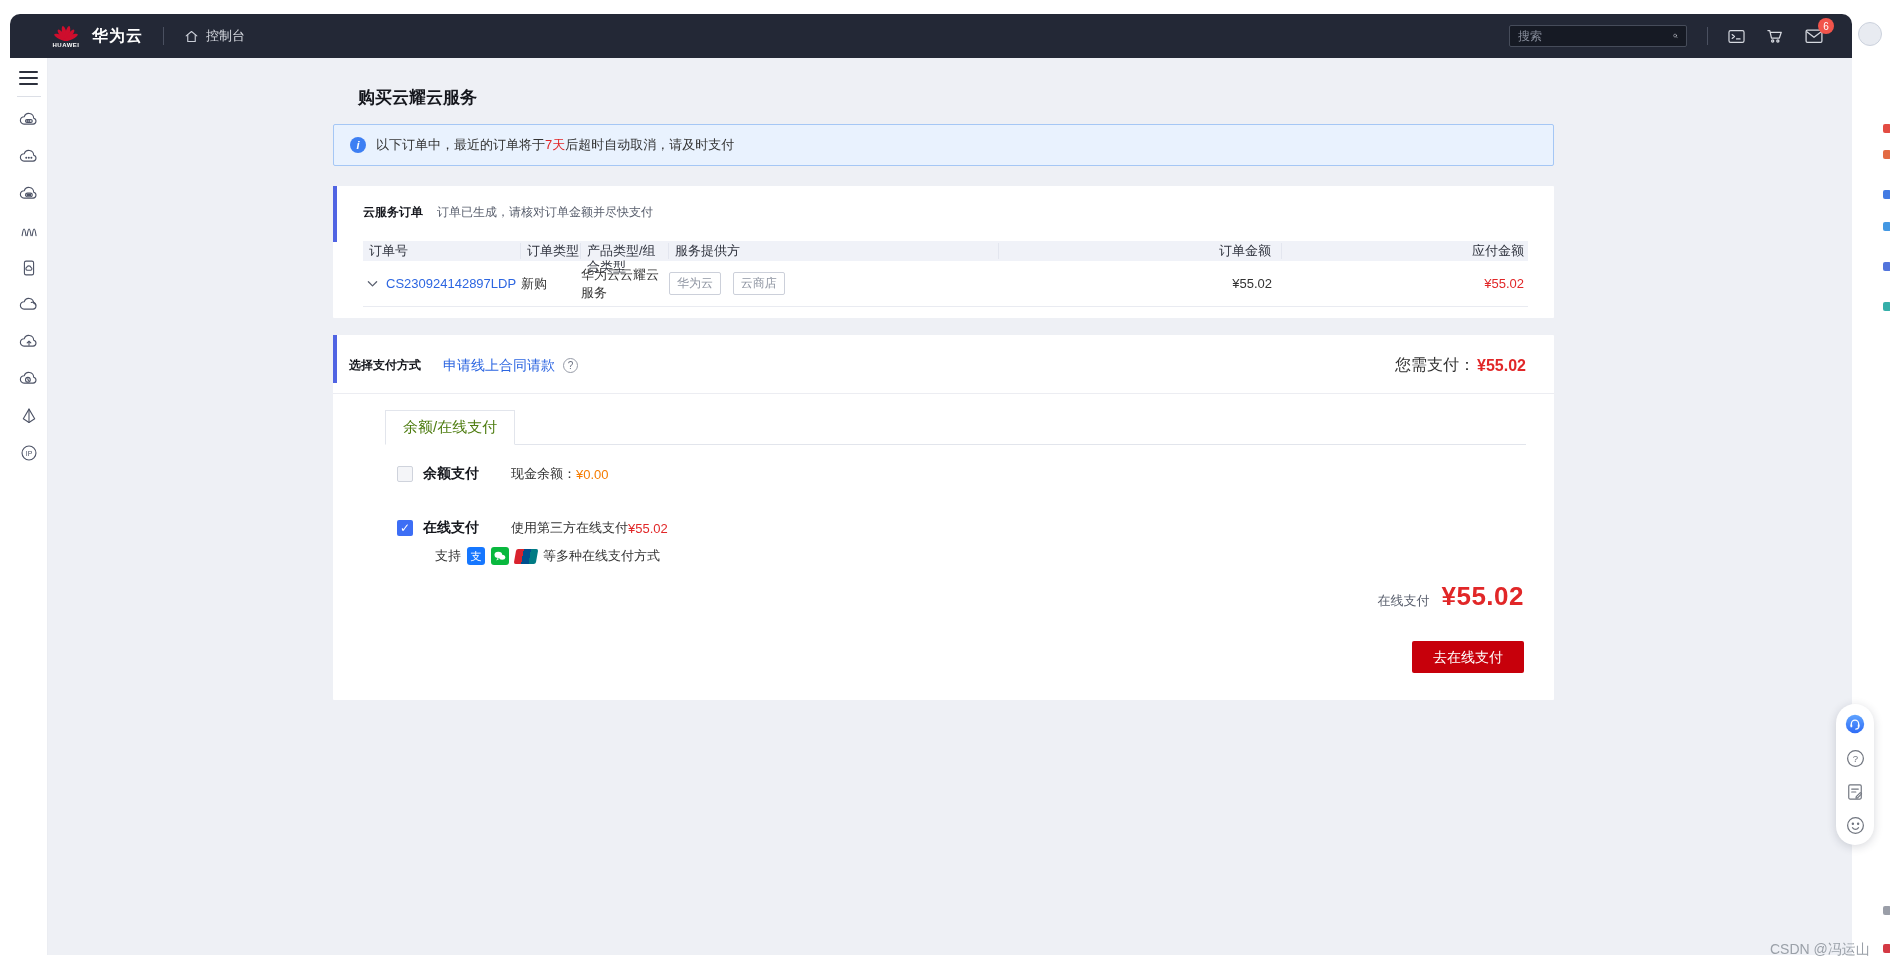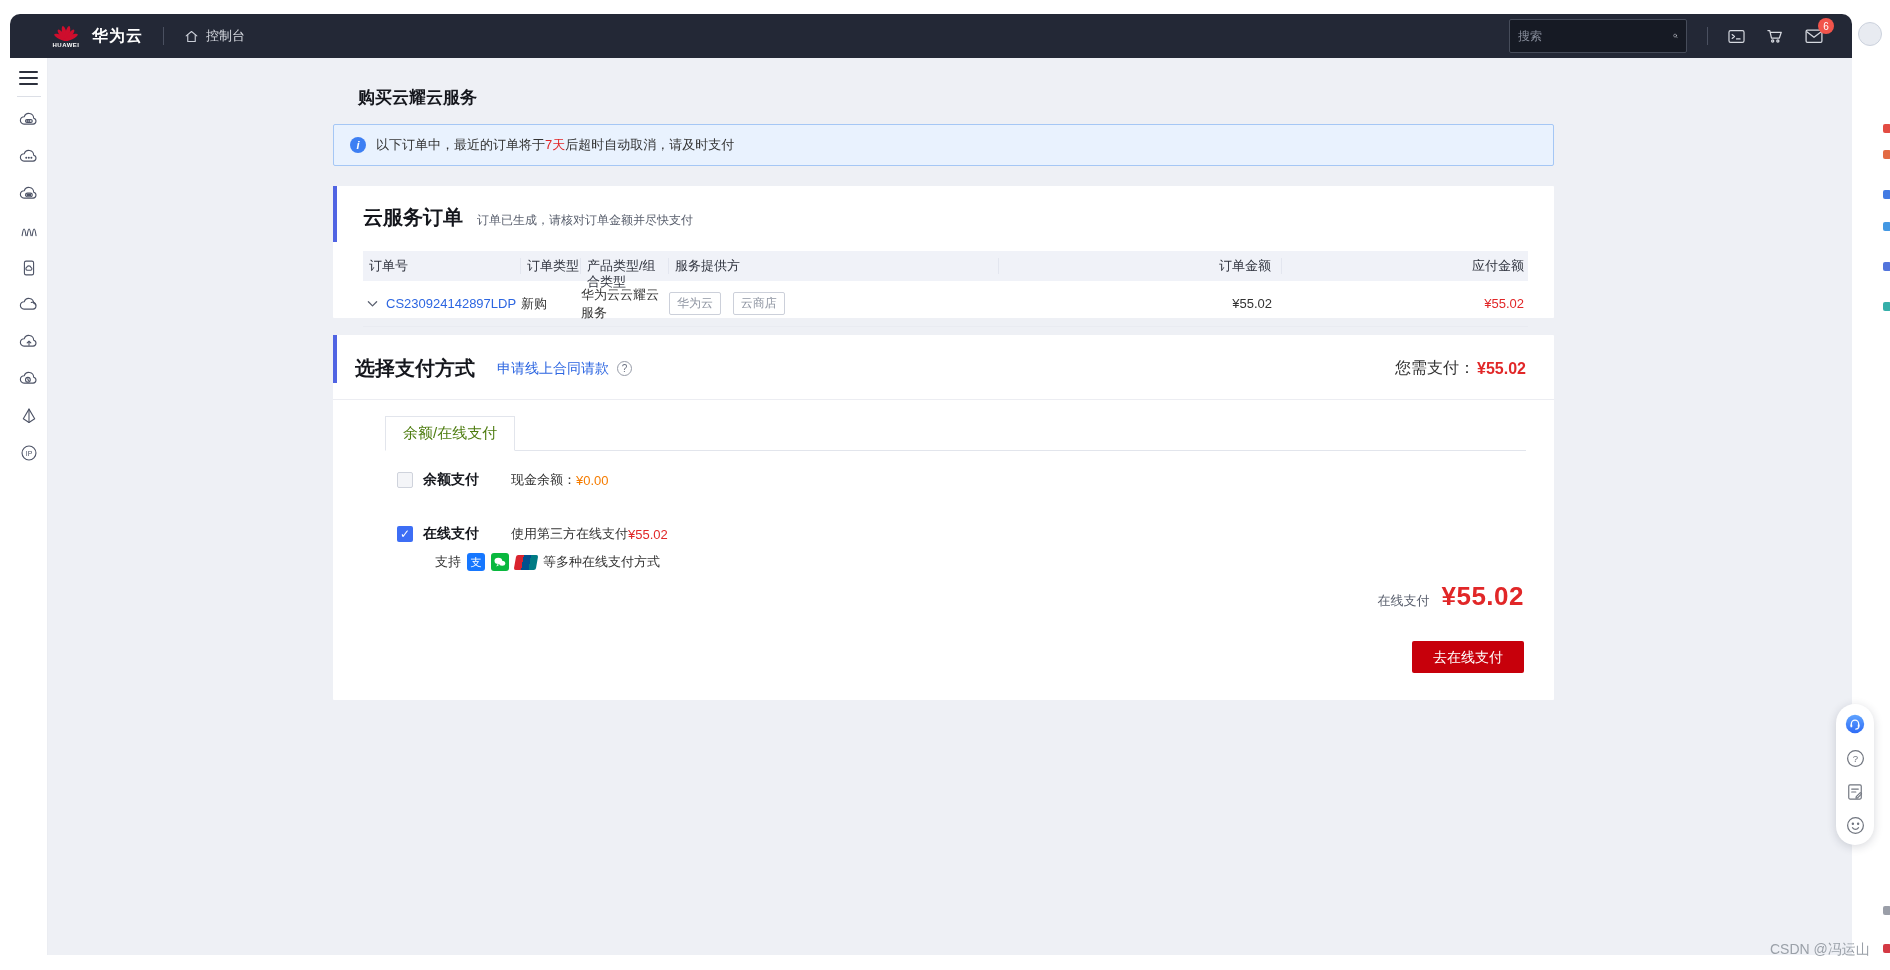--- a/index.html
+++ b/index.html
@@ -8,21 +8,21 @@
 
   
   .navbar { position:absolute; left:10px; top:14px; width:1842px; height:44px; background:#232836;
             border-radius:10px 10px 0 0; display:flex; align-items:center; color:#e2e5ea; padding-right:28px; }
   .nav-left { display:flex; align-items:center; padding-left:42px; }
   .logo { display:flex; flex-direction:column; align-items:center; line-height:1; }
   .logo-word { font-size:6px; letter-spacing:.5px; color:#fff; margin-top:1px; font-weight:bold; }
   .brand { font-size:16px; font-weight:bold; color:#fff; margin-left:12px; letter-spacing:1px; }
   .vdiv { width:1px; height:18px; background:#4a5060; margin:0 20px; }
   .console { display:flex; align-items:center; gap:7px; font-size:13px; color:#d8dbe2; cursor:pointer; }
-  .nav-search { margin-left:auto; width:178px; height:34px; background:#161a24; border:1px solid #464c5a;
+  .nav-search { margin-left:auto; width:178px; height:22px; background:#161a24; border:1px solid #464c5a;
                 border-radius:2px; display:flex; align-items:center; padding:0 8px; }
   .nav-search input { flex:1; background:transparent; border:none; outline:none; color:#aab0bd; font-size:12px; font-family:inherit; }
   .nav-search input::placeholder { color:#858b99; }
   .nav-links { display:flex; align-items:center; gap:23px; margin-left:26px; font-size:13px; }
   .nav-link { color:#e2e5ea; cursor:pointer; position:relative; white-space:nowrap; }
   .reddot { position:absolute; top:-4px; right:-7px; width:7px; height:7px; border-radius:50%; background:#f2544b; }
   .nav-iconbar { display:flex; align-items:center; gap:19px; margin-left:20px; }
   .mail-wrap { position:relative; }
   .badge { position:absolute; top:-9px; right:-10px; min-width:16px; height:16px; border-radius:8px; background:#f2544b;
            color:#fff; font-size:10px; display:flex; align-items:center; justify-content:center; padding:0 4px; }
@@ -46,39 +46,39 @@
   .red { color:#e12728; }
 
   .card { position:absolute; left:285px; width:1221px; background:#fff; border-radius:1px; }
   .card::before { content:""; position:absolute; left:0; top:0; width:4px; background:#5064e3; }
   .card1 { top:128px; height:132px; }
   .card1::before { height:56px; }
   .card2 { top:277px; height:365px; }
   .card2::before { height:48px; }
 
   .sec-head { display:flex; align-items:baseline; padding:18px 28px 0 30px; }
-  .sec-title { font-size:20px; font-weight:bold; color:#14161c; }
+  .sec-title { font-size:12px; font-weight:bold; color:#14161c; }
   .sec-sub { font-size:12px; color:#595f6d; margin-left:14px; }
 
   .table { margin:20px 26px 0 30px; }
   .thead, .trow { display:grid; grid-template-columns:158px 60px 88px 330px 283px 1fr; align-items:center; }
-  .thead { background:#f0f2f8; height:30px; font-size:13px; color:#30343f; }
+  .thead { background:#f0f2f8; height:20px; font-size:13px; color:#30343f; }
   .thead > div { padding-left:6px; border-right:1px solid #e3e6ef; height:16px; line-height:16px; }
   .thead > div:last-child { border-right:none; }
   .thead .num { text-align:right; padding-right:10px; }
   .thead .num2 { text-align:right; padding-right:4px; }
   .trow { height:46px; border-bottom:1px solid #e9ebf1; font-size:13px; color:#333; }
   .ordercell { display:flex; align-items:center; gap:8px; padding-left:4px; }
   .orderlink { color:#2d66e1; cursor:pointer; }
   .tag { display:inline-block; font-size:12px; color:#9096a3; border:1px solid #ccd0da; border-radius:2px;
          padding:2px 7px; margin-right:8px; background:#fff; }
   .amt { text-align:right; padding-right:10px; }
   .amt2 { text-align:right; padding-right:4px; }
 
-  .pay-head { display:flex; align-items:center; padding:20px 28px 0 22px; }
+  .pay-head { display:flex; align-items:center; padding:20px 28px 0 16px; }
   .contract { font-size:14px; color:#2d66e1; margin-left:22px; cursor:pointer; }
   .qmark { width:15px; height:15px; border-radius:50%; border:1px solid #979ca8; color:#6a7080; font-size:10px;
            display:flex; align-items:center; justify-content:center; margin-left:8px; cursor:pointer; }
   .need-pay { margin-left:auto; font-size:16px; color:#333; }
   .need-amt { font-size:16px; font-weight:bold; color:#e12728; margin-left:2px; }
   .head-divider { margin:17px 0 0 0; border-bottom:1px solid #ecedf2; }
 
   .tabbar { display:flex; margin:16px 28px 0 52px; border-bottom:1px solid #e2e5ec; }
   .tab { font-size:15px; color:#4d7c0f; background:#fff; border:1px solid #e2e5ec; border-bottom:1px solid #fff;
          margin-bottom:-1px; padding:7px 17px; cursor:pointer; }

